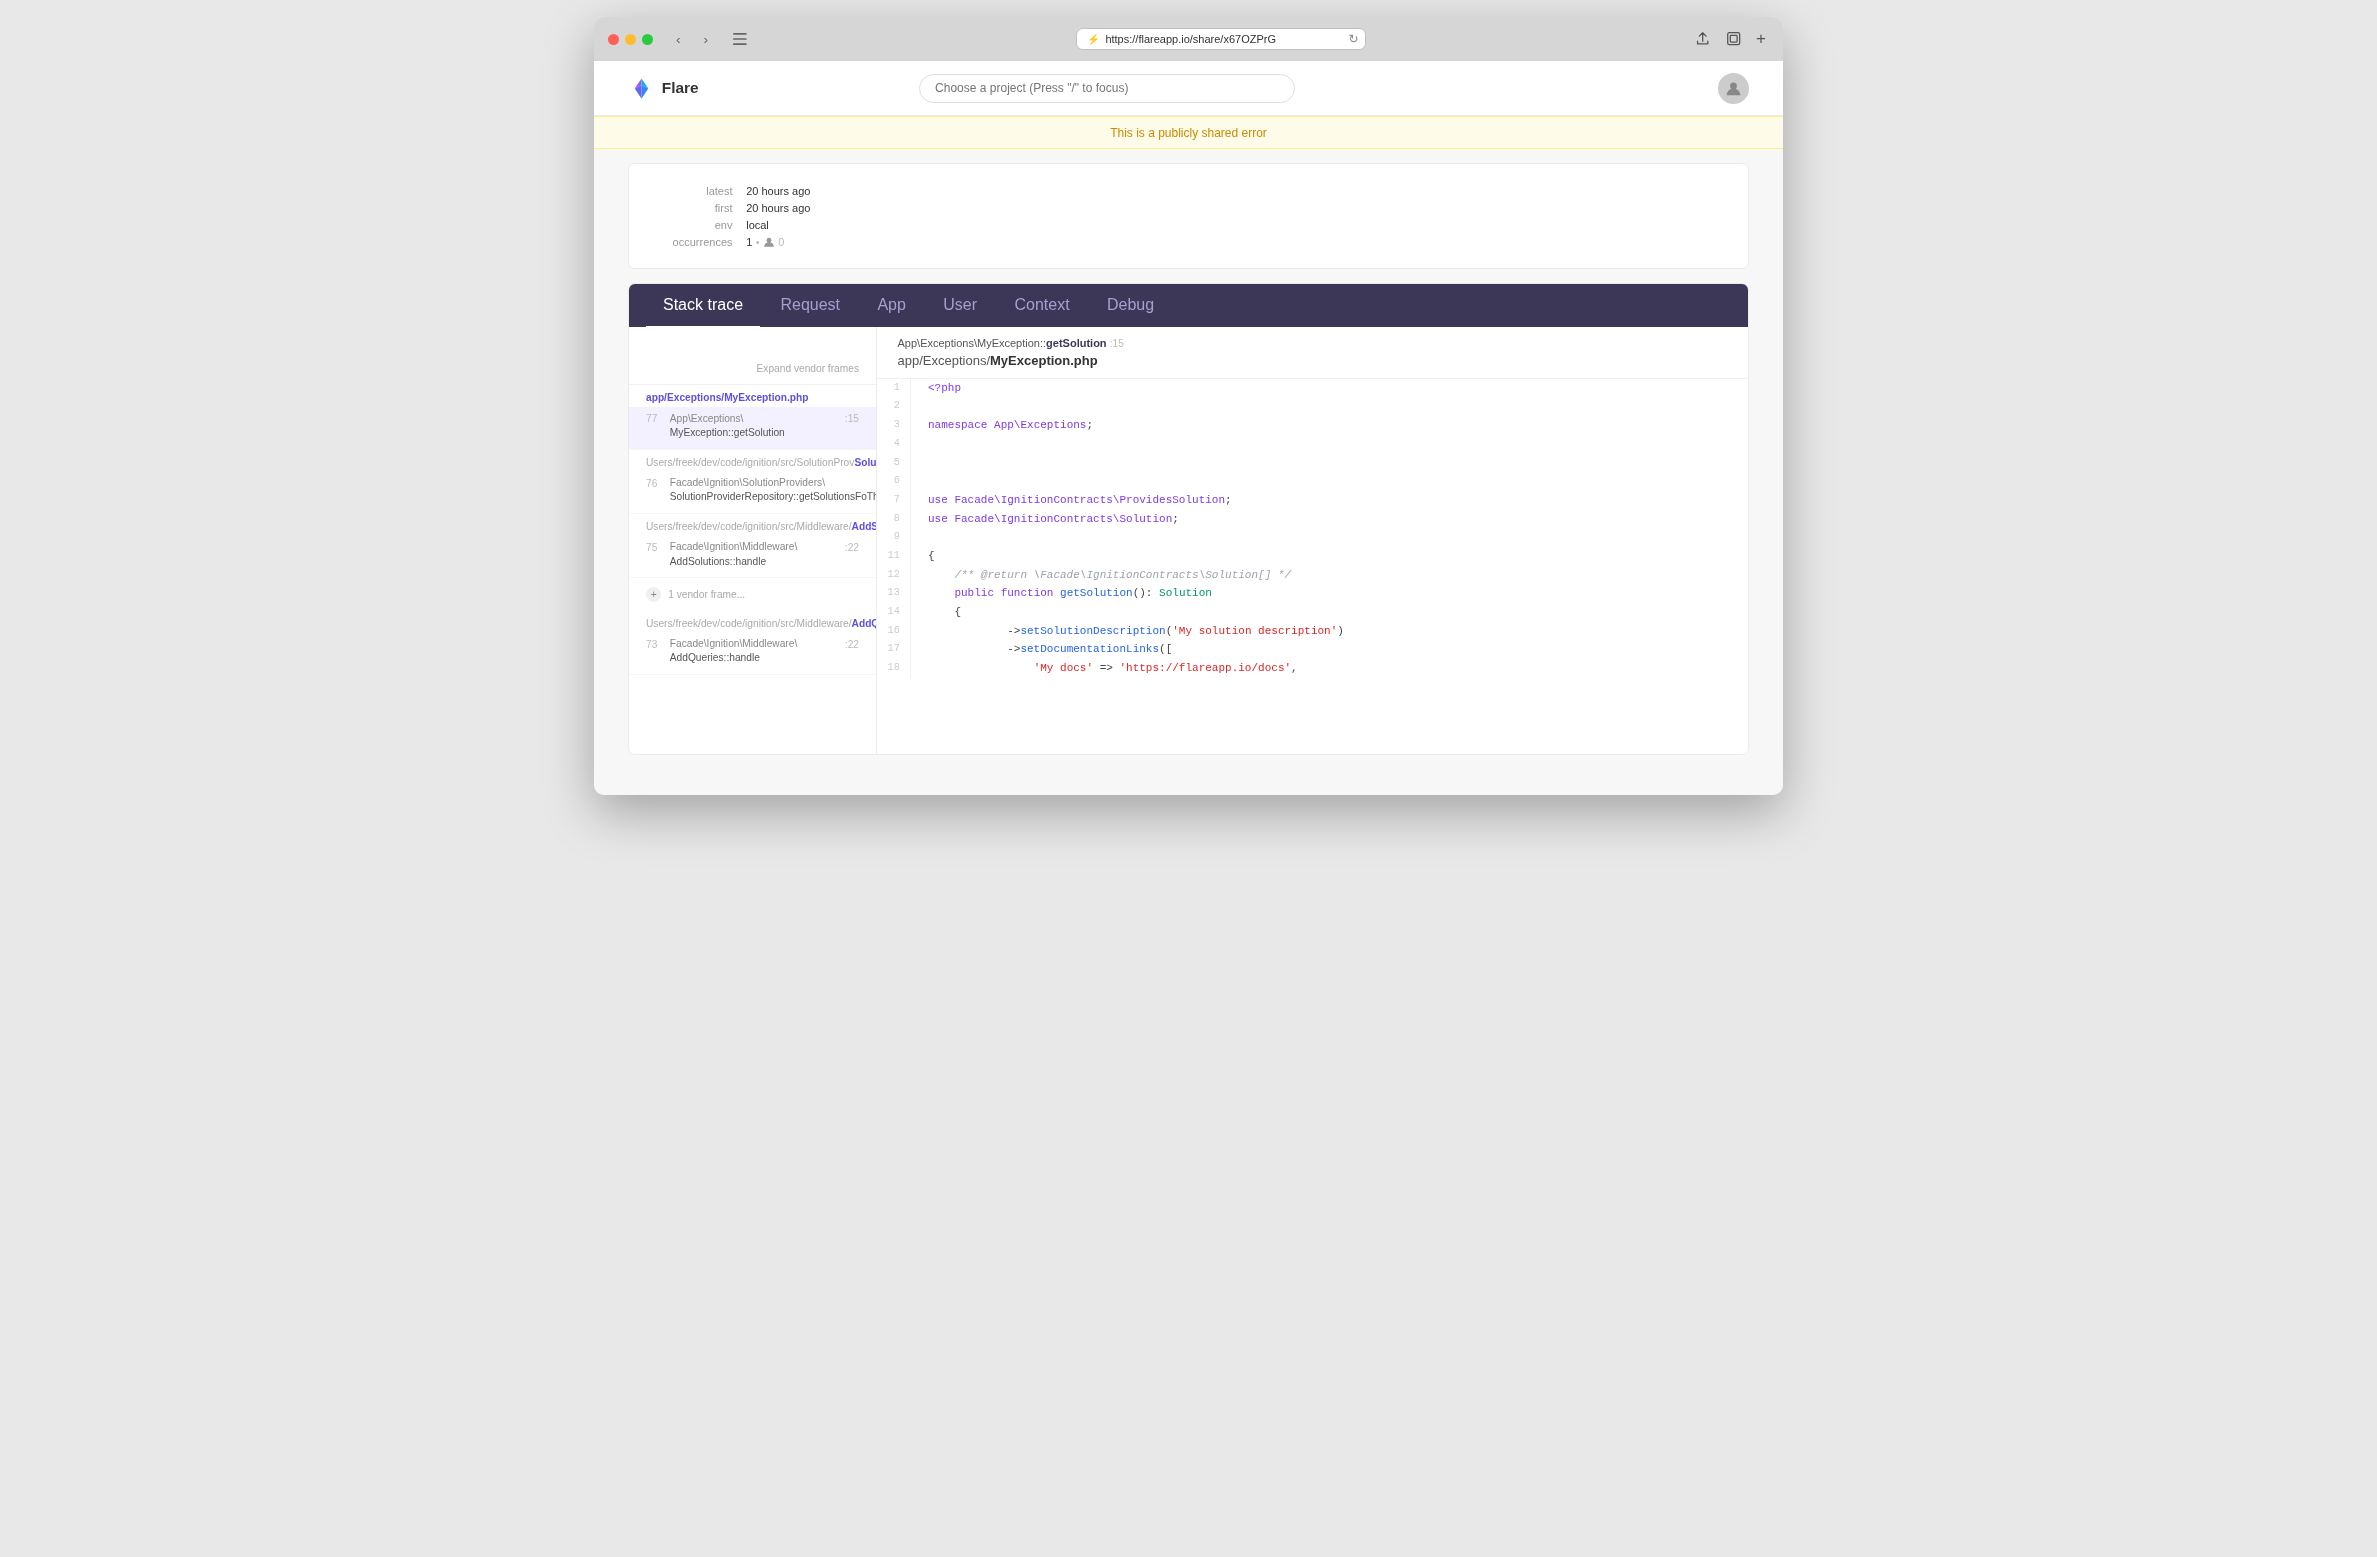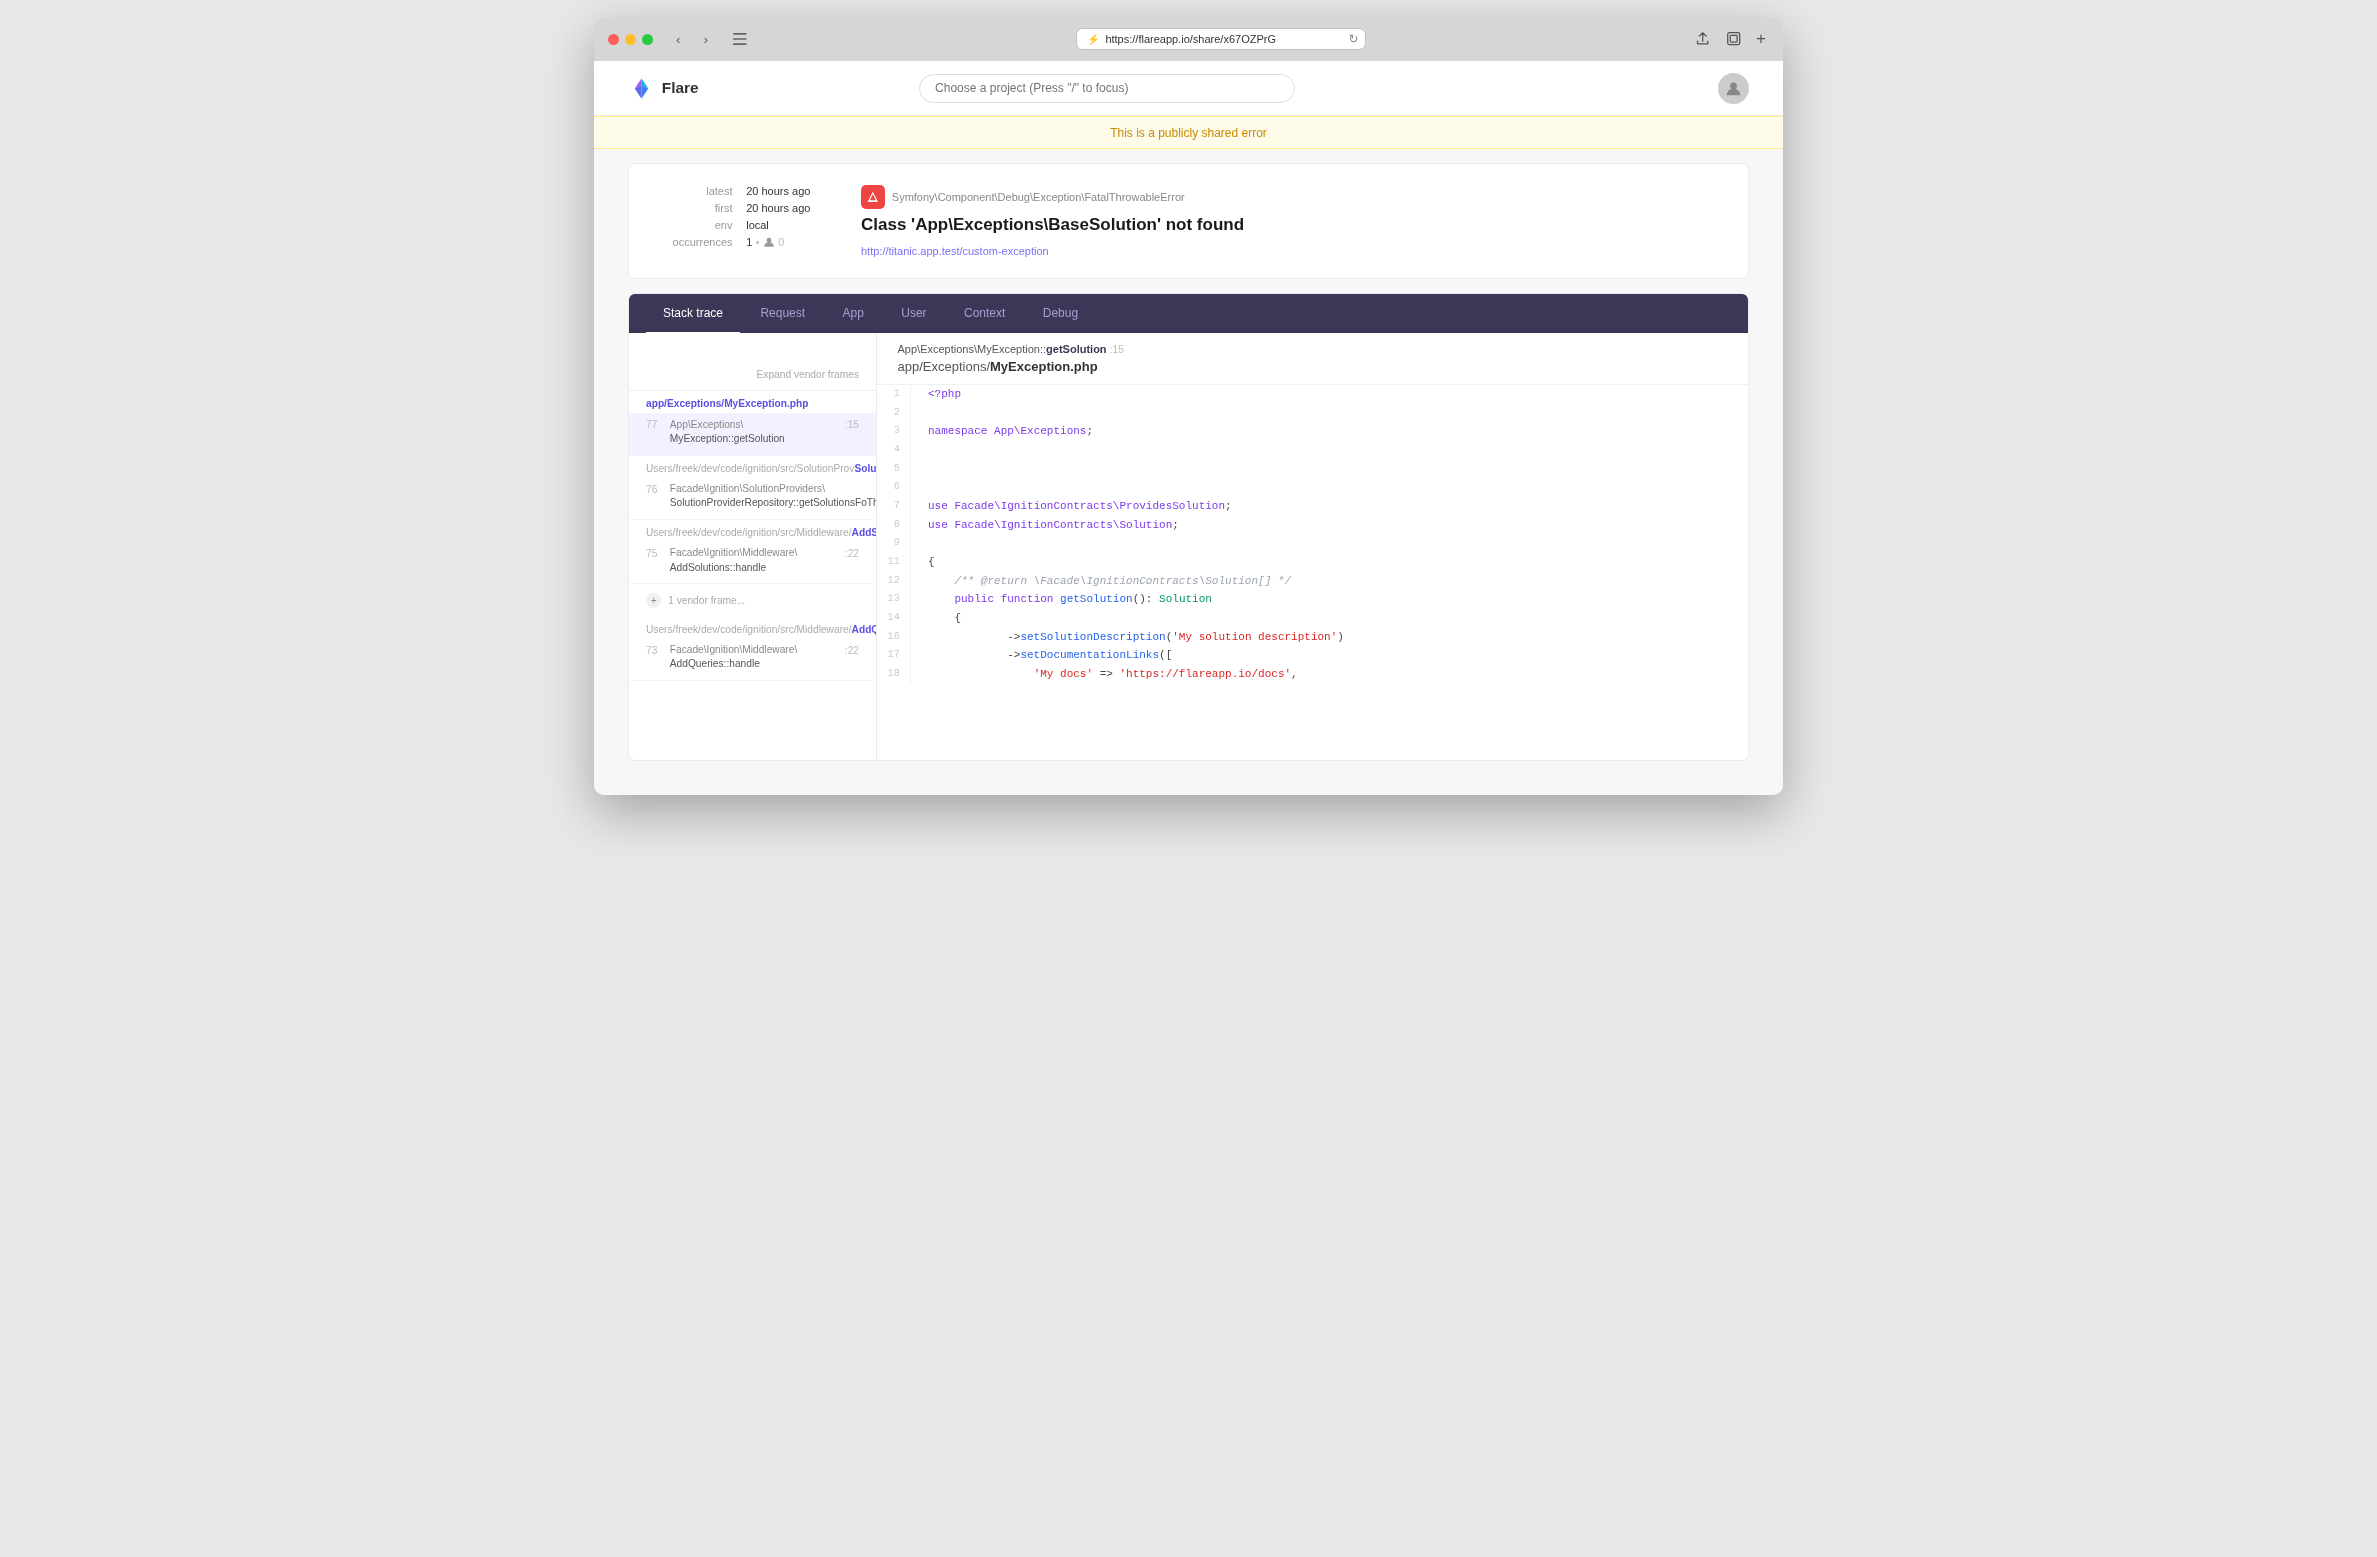--- a/index.html
+++ b/index.html
@@ -270,21 +270,21 @@
 
     
     .tab-bar {
       background: #3c3757;
       display: flex;
       padding: 0 17px;
       gap: 3.4px;
     }
     .tab-item {
       padding: 12px 17px;
-      font-size: 12px;
+      font-size: 16px;
       color: #a89fd0;
       cursor: pointer;
       border-bottom: 1.7px solid transparent;
       transition: color 0.15s;
     }
     .tab-item.active {
       color: white;
       border-bottom: 1.7px solid white;
     }
 
@@ -526,32 +526,20 @@
         <span class="meta-value meta-occurrences">
           <span>1</span>
           <span style="color:#bbb"> • </span>
           <svg class="user-icon-svg" viewBox="0 0 20 20">
               <circle cx="10" cy="7" r="4"></circle>
               <path d="M2 18c0-4.4 3.6-8 8-8s8 3.6 8 8"></path>
             </svg>
           <span style="color:#bbb">0</span>
         </span>
       </div>
-      <div class="error-details">
-        <div class="error-type-badge">
-          <div class="error-icon">
-            <svg width="13.7" height="13.7" viewBox="0 0 16 16" fill="white">
-              <path d="M8 2L2 14h12L8 2zm0 3l3.5 7h-7L8 5z"></path>
-            </svg>
-          </div>
-          <span class="error-class">Symfony\Component\Debug\Exception\FatalThrowableError</span>
-        </div>
-        <div class="error-message">Class 'App\Exceptions\BaseSolution' not found</div>
-        <a class="error-url" href="#">http://titanic.app.test/custom-exception</a>
-      </div>
     </div>
 
     <div class="main-panel">
 
       <div class="tab-bar">
         <div class="tab-item active">Stack trace</div>
         <div class="tab-item">Request</div>
         <div class="tab-item">App</div>
         <div class="tab-item">User</div>
         <div class="tab-item">Context</div>

